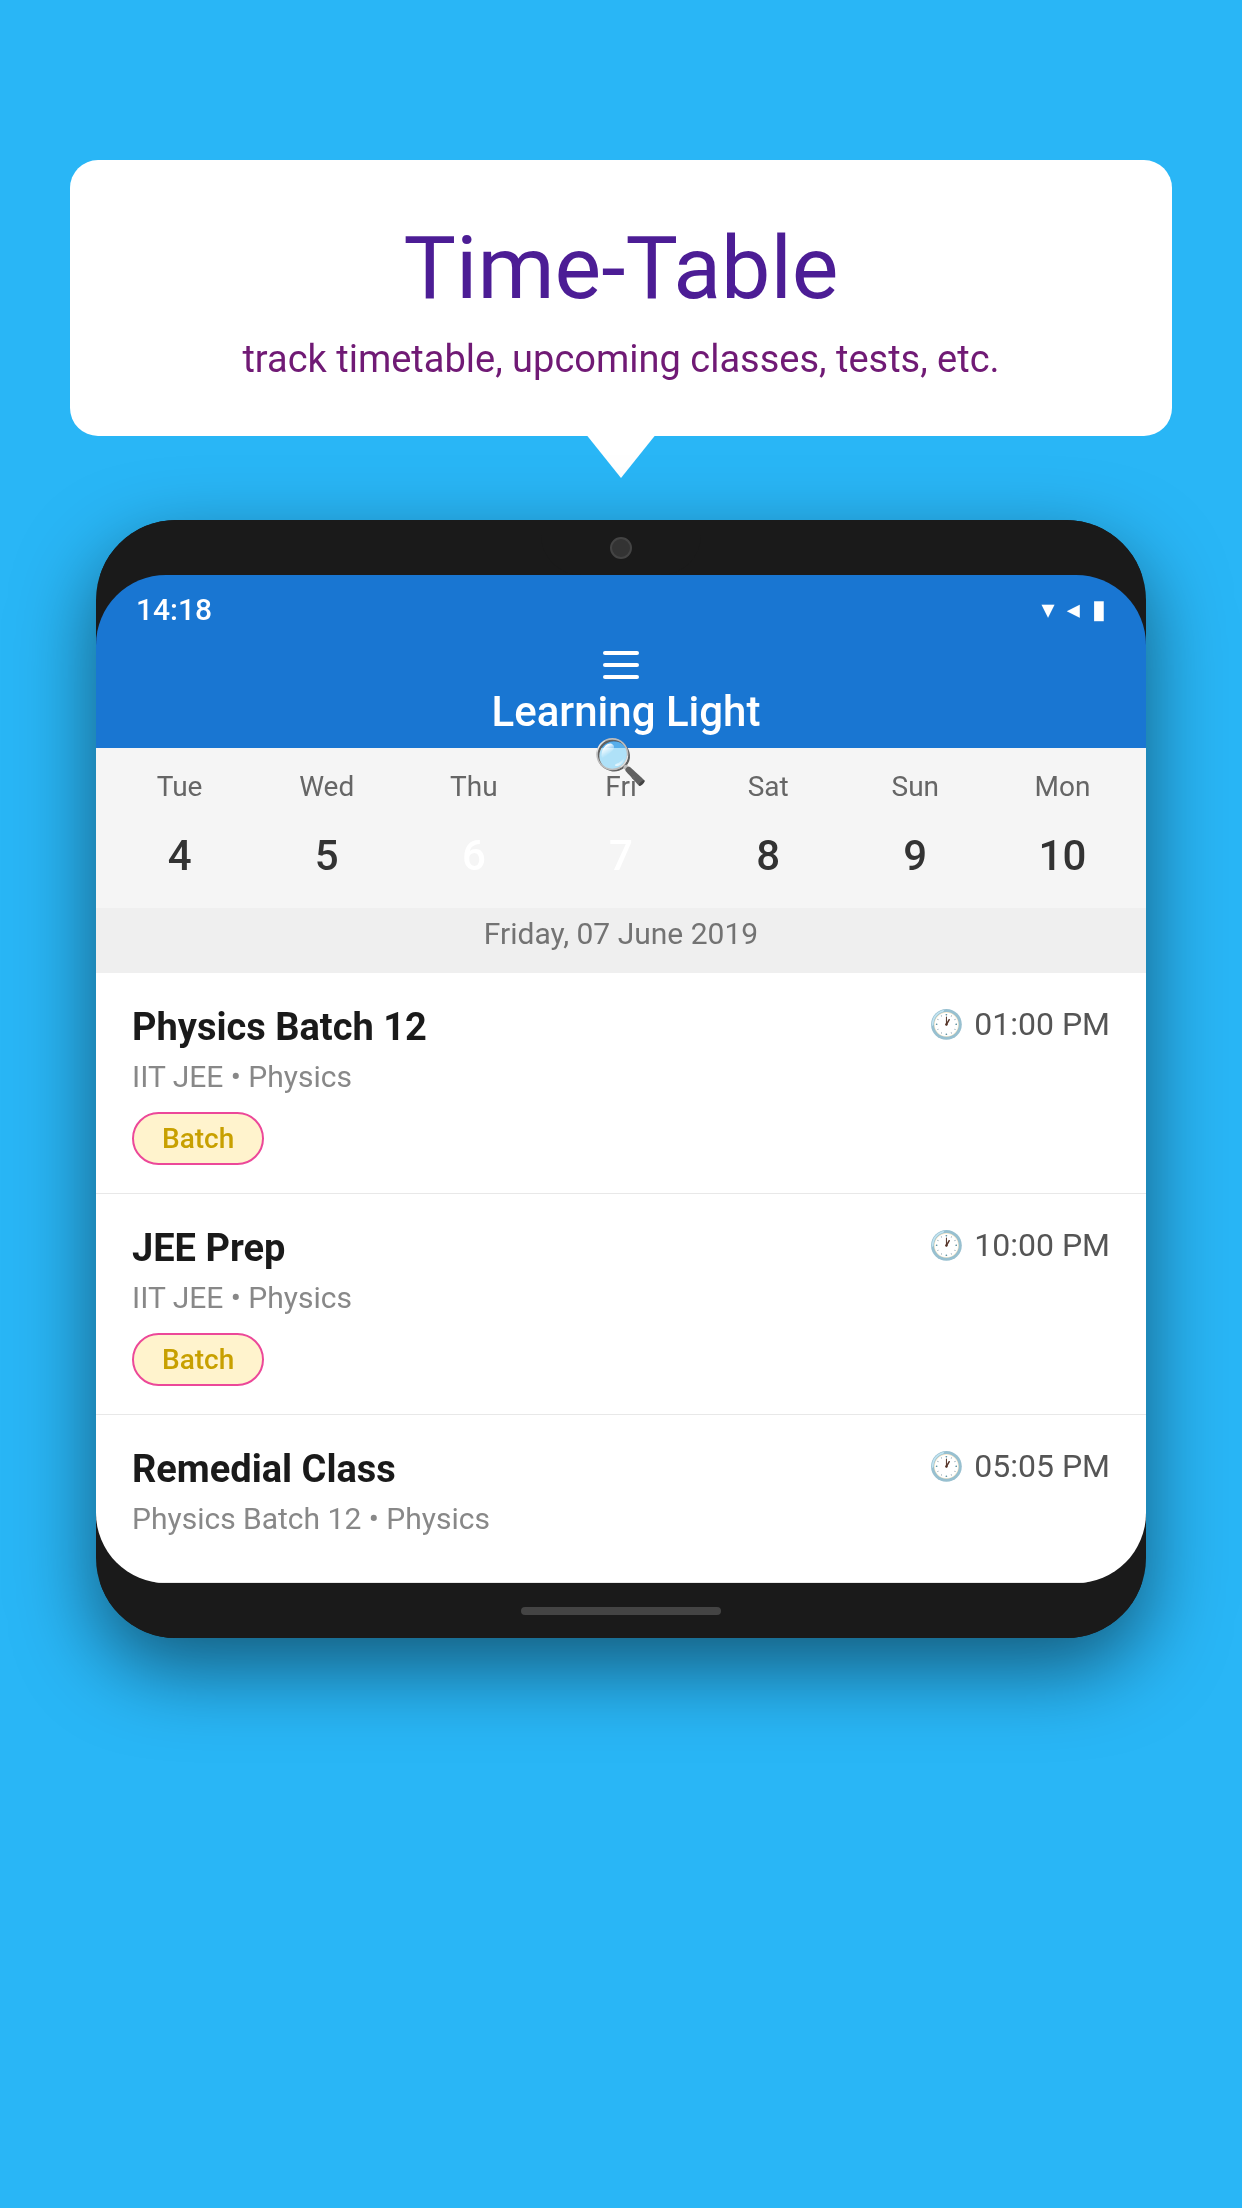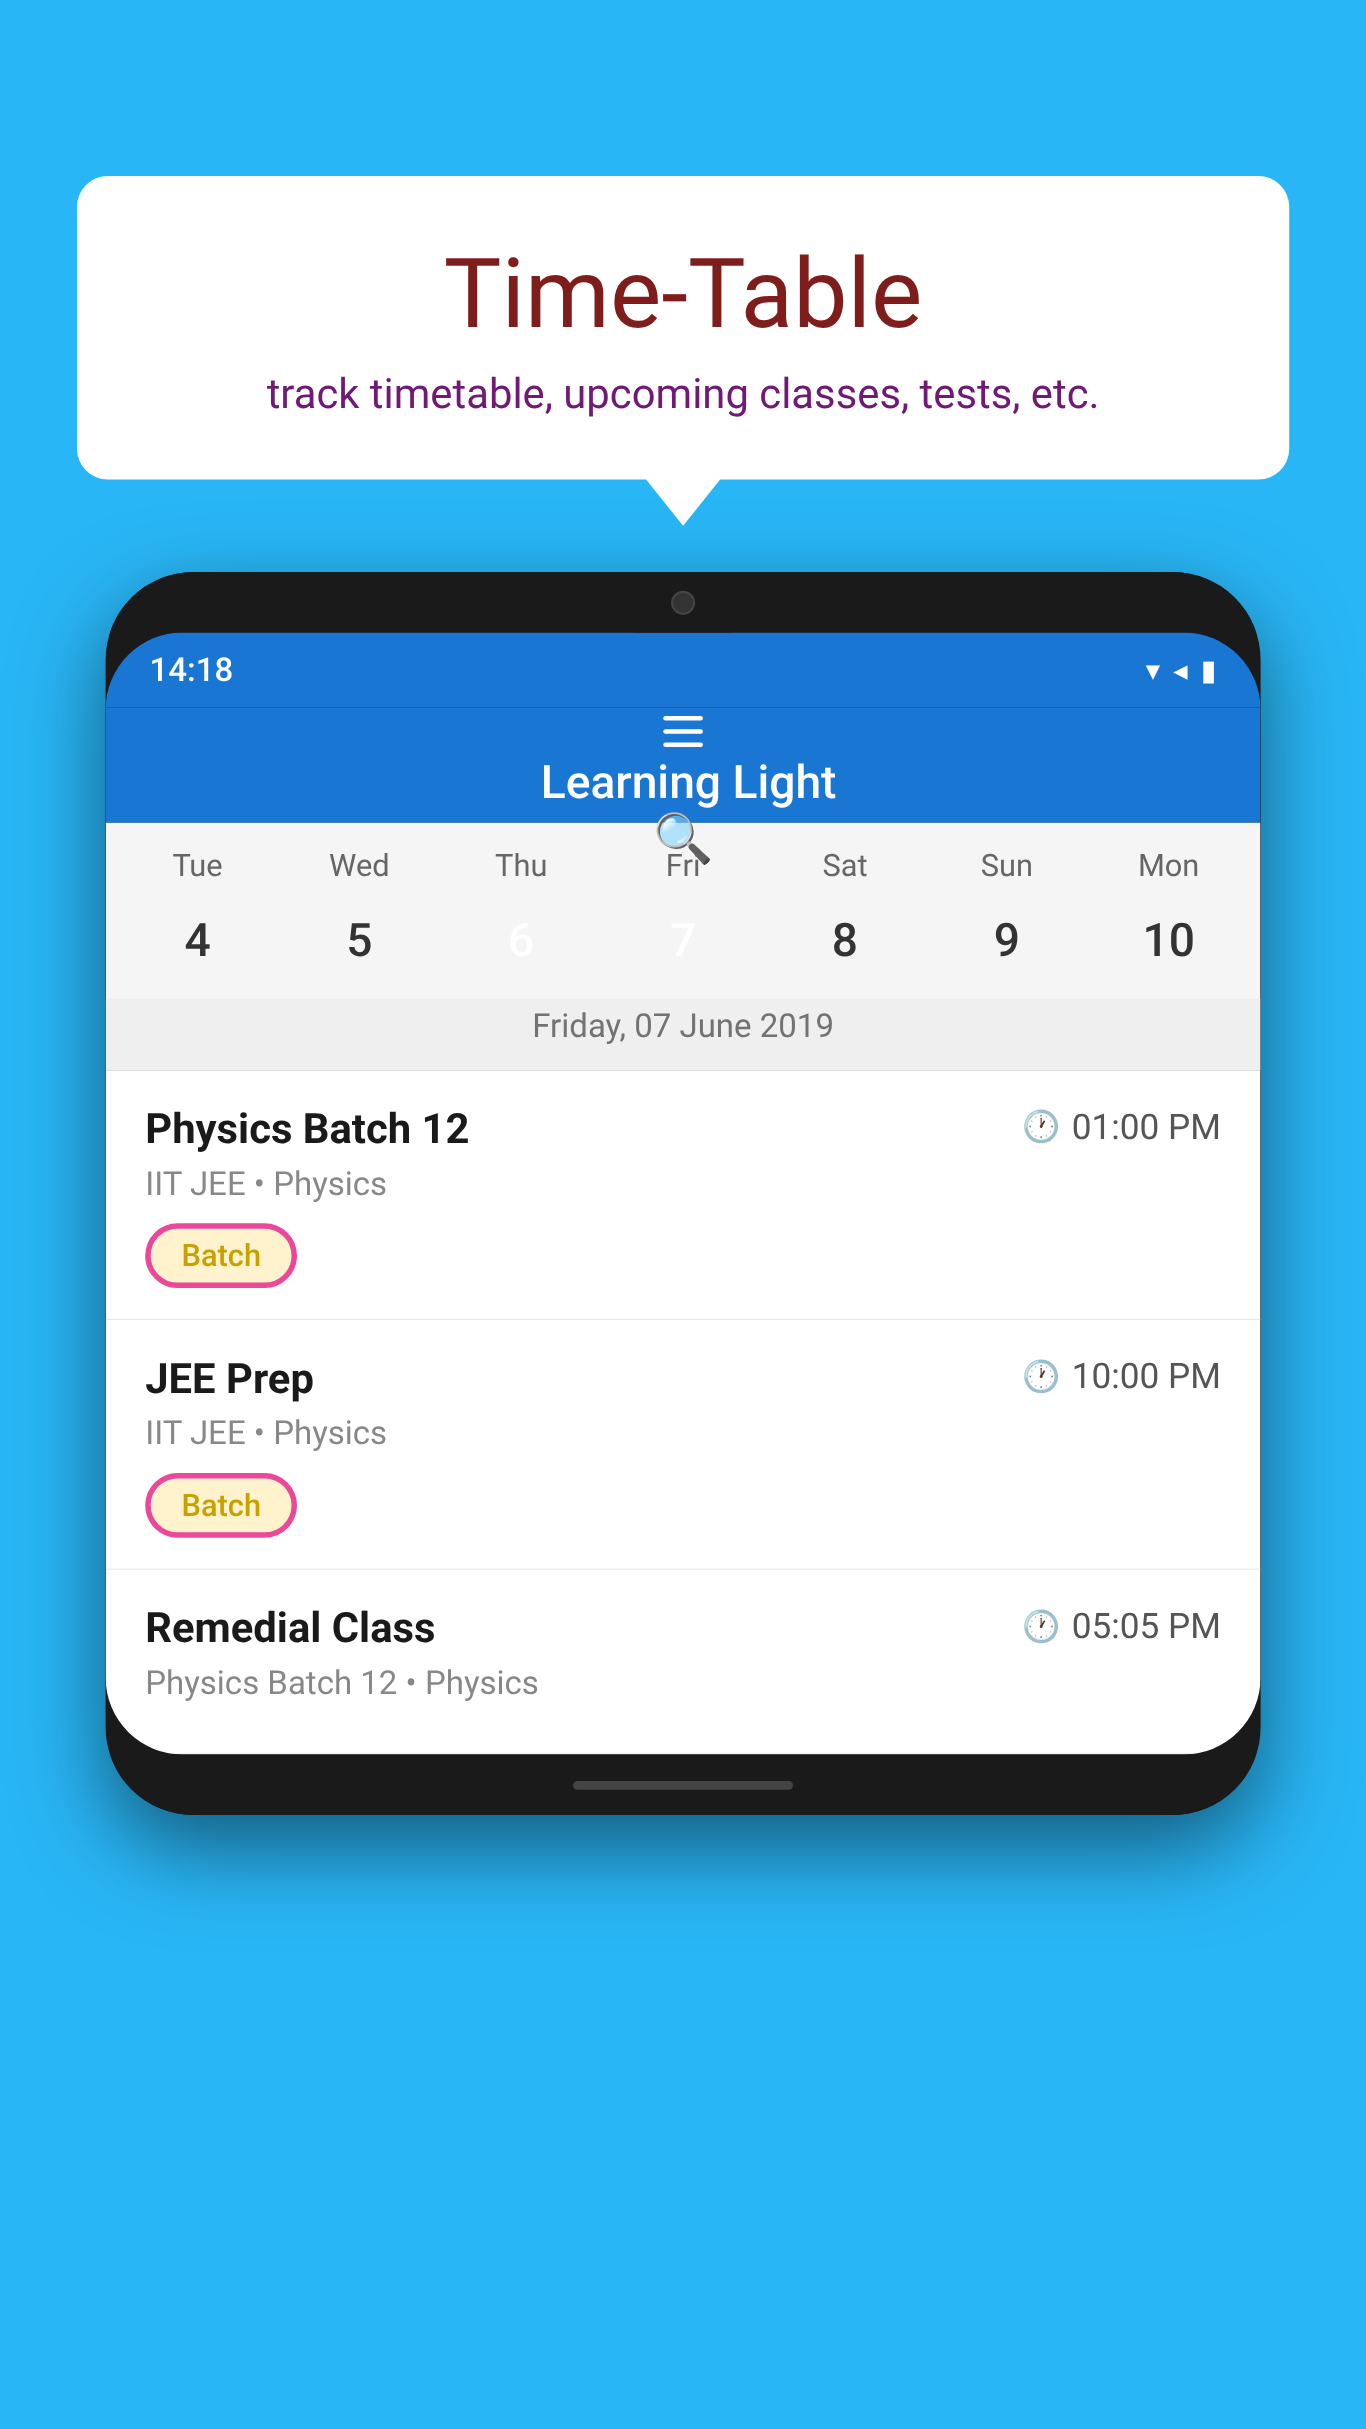--- a/index.html
+++ b/index.html
@@ -38,21 +38,21 @@
       transform: translateX(-50%);
       width: 0;
       height: 0;
       border-left: 36px solid transparent;
       border-right: 36px solid transparent;
       border-top: 45px solid white;
     }
 
     .bubble-title {
       font-size: 88px;
-      color: #7f1d1d;
+      color: #4c1d95;
       font-weight: 400;
       line-height: 1.1;
       margin-bottom: 20px;
     }
 
     .bubble-subtitle {
       font-size: 38px;
       color: #701a75;
       font-weight: 400;
     }
@@ -287,21 +287,21 @@
     .schedule-item-sub {
       font-size: 30px;
       color: #888;
       margin-bottom: 18px;
     }
 
     .batch-badge {
       display: inline-block;
       background: #FFF3CD;
       color: #c8a000;
-      border: 5px solid #ec4899;
+      border: 2px solid #ec4899;
       border-radius: 30px;
       padding: 8px 28px;
       font-size: 28px;
       font-weight: 500;
     }
 
     
     .phone-inner {
       border-radius: 70px;
       overflow: hidden;

